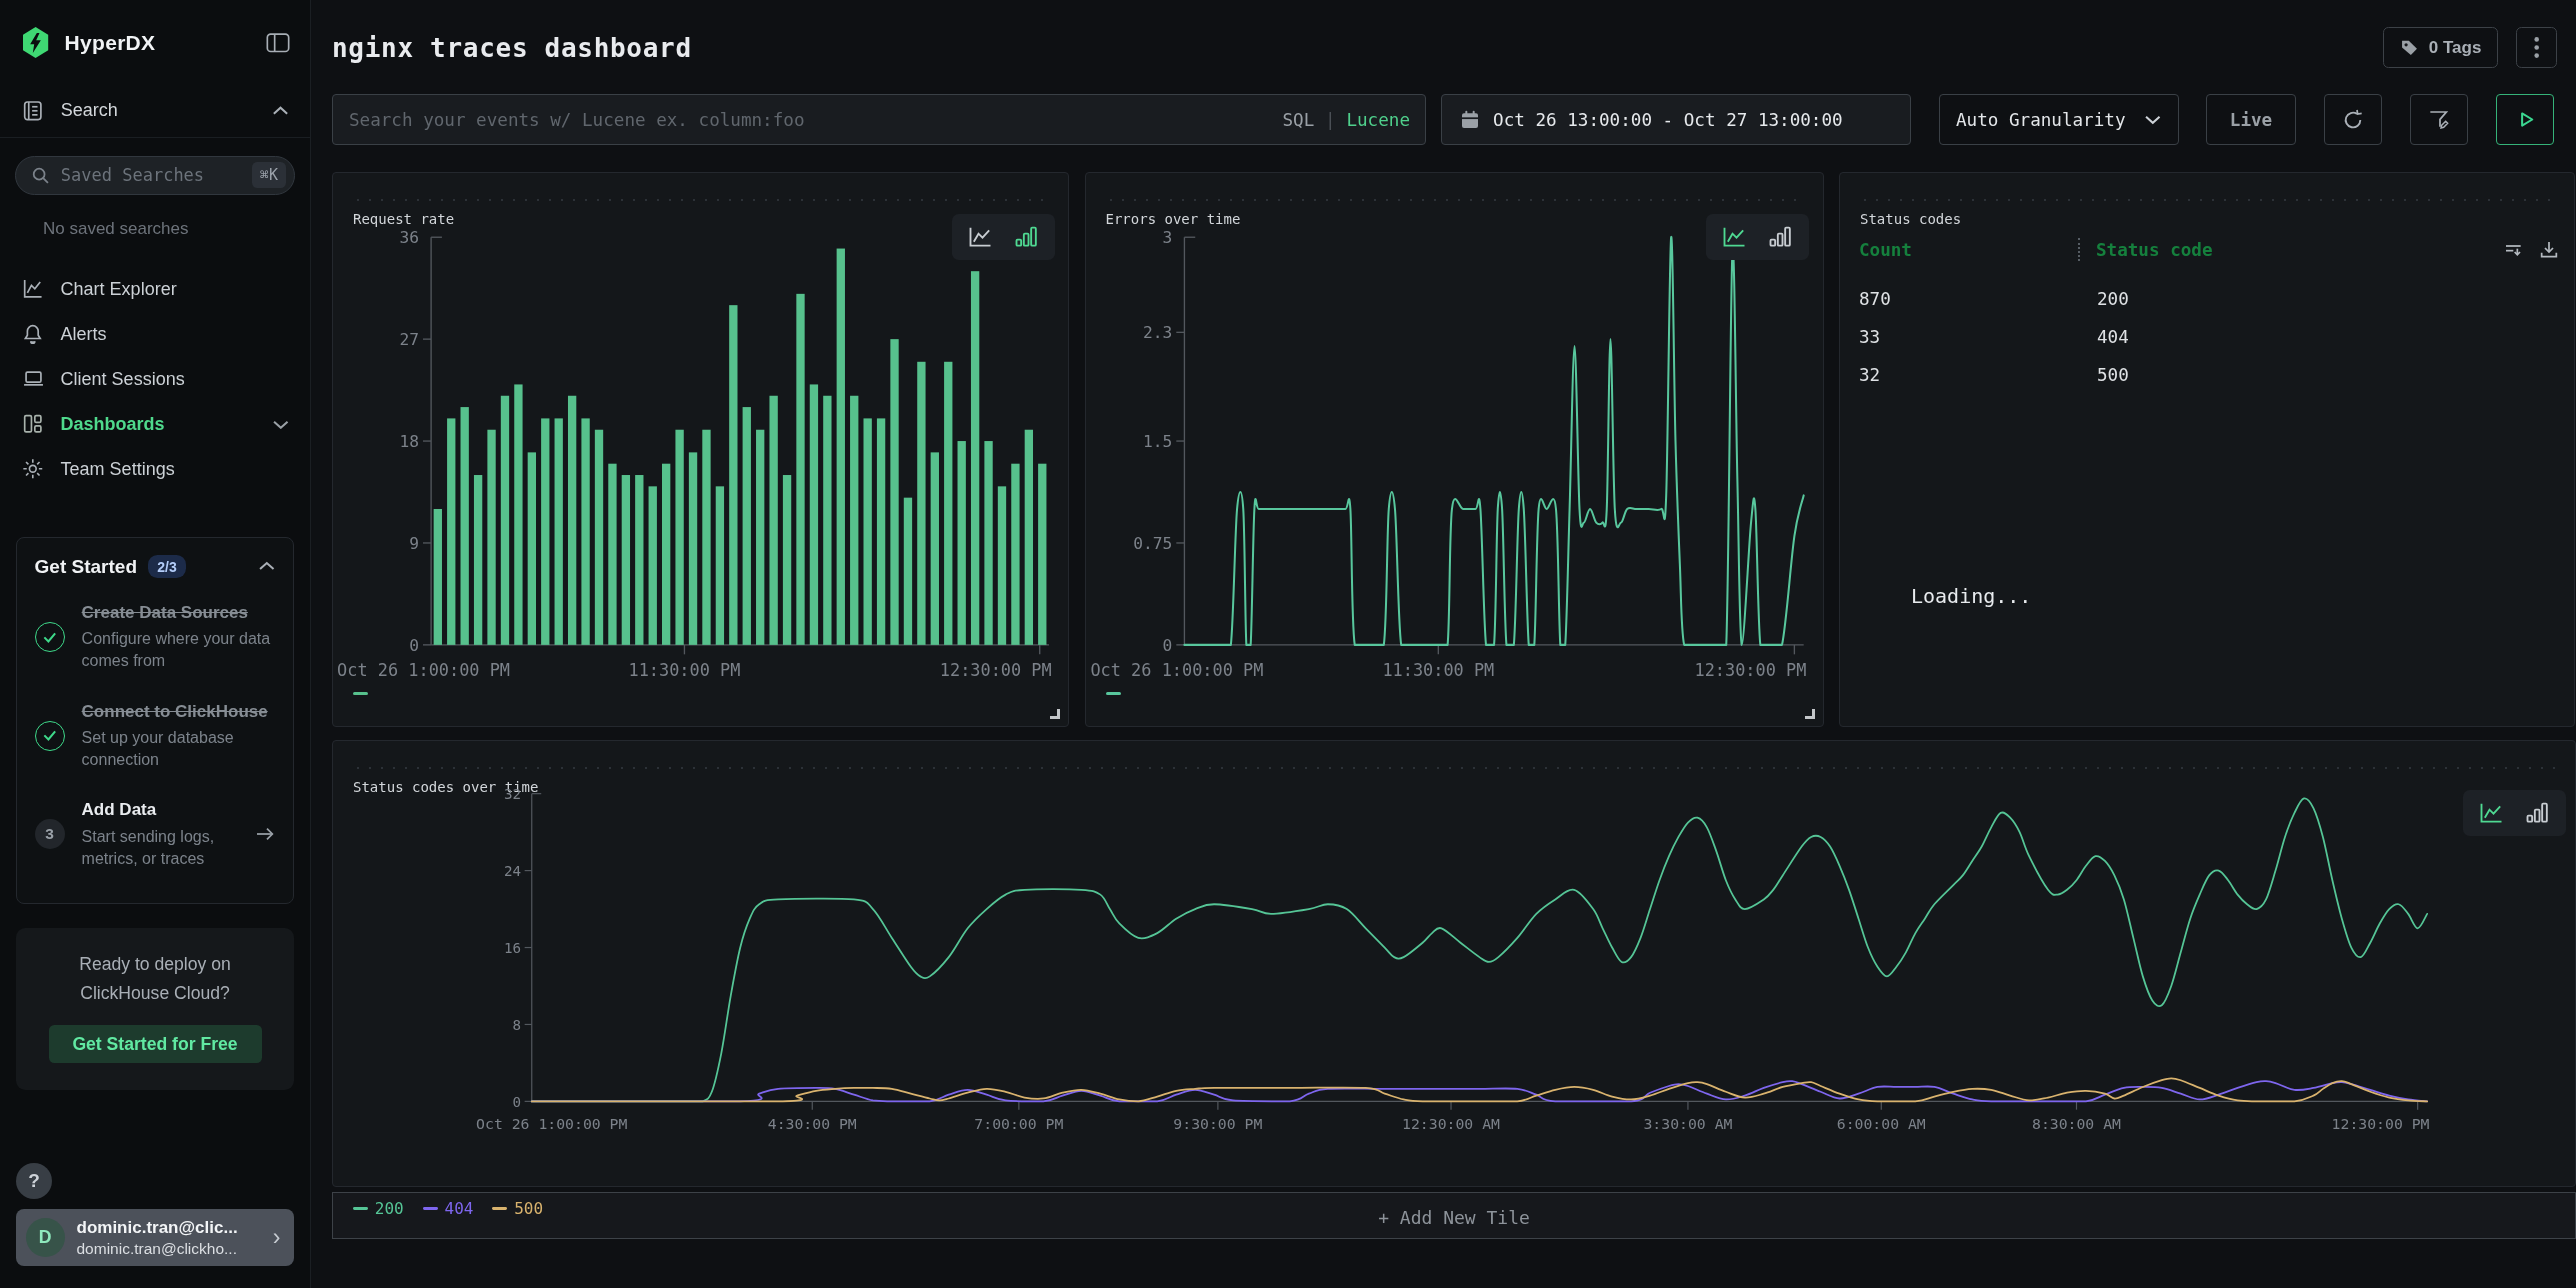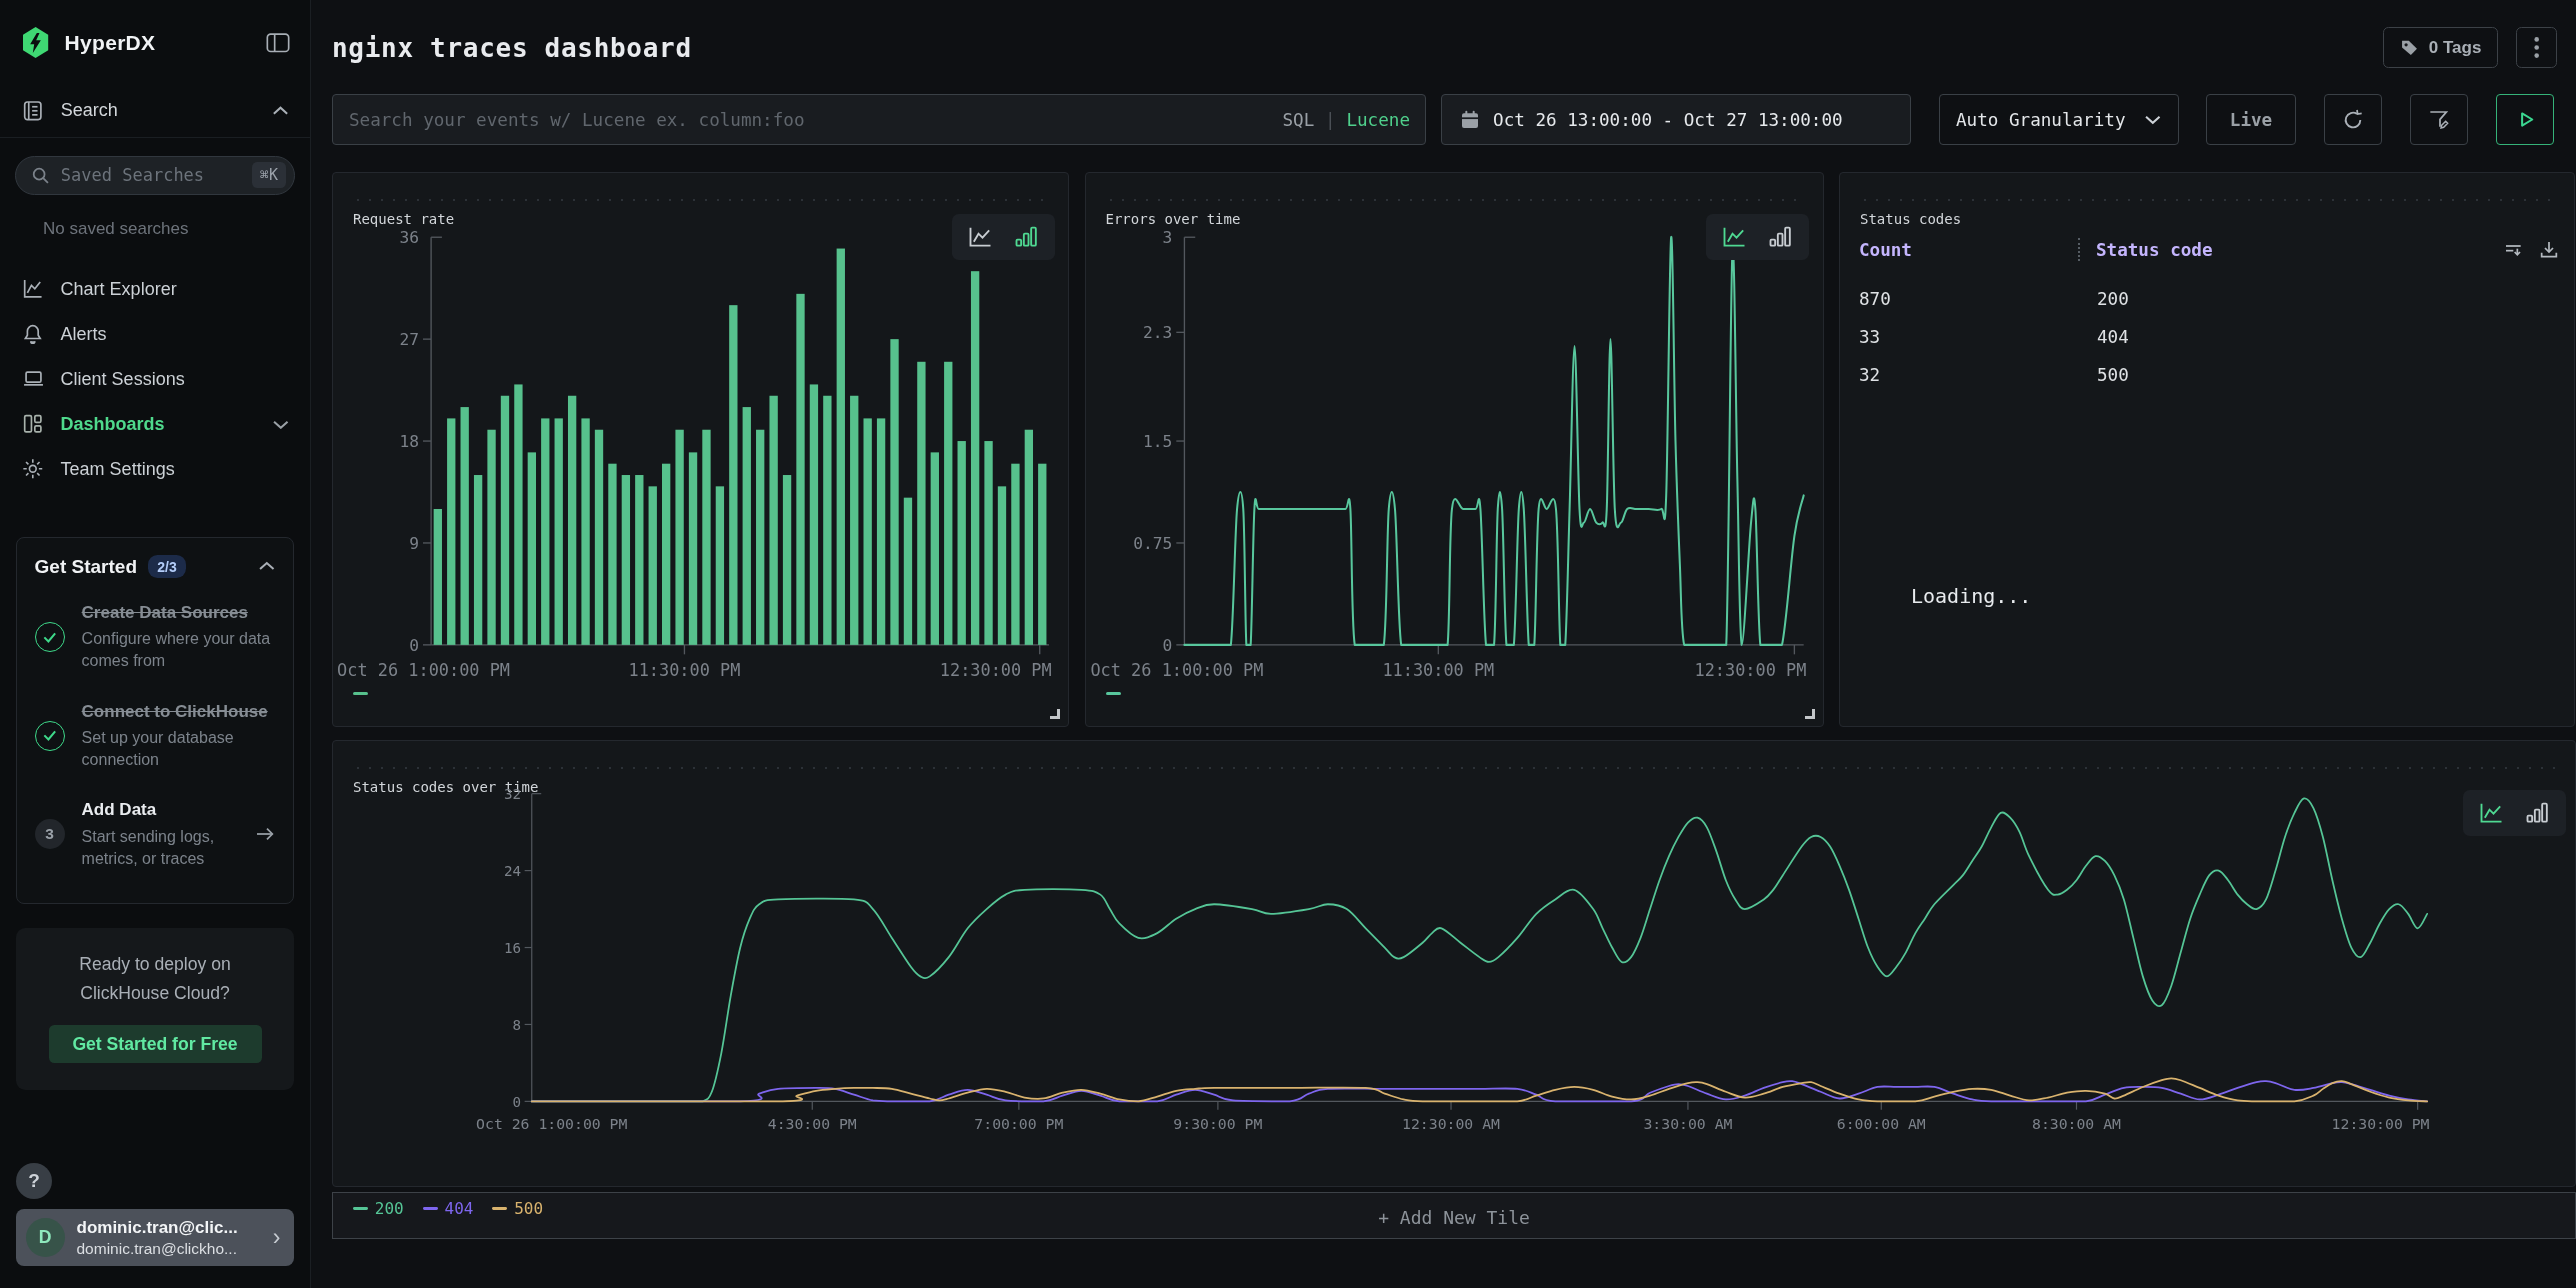--- a/index.html
+++ b/index.html
@@ -111,21 +111,21 @@
   .resize-handle { position:absolute; right:8px; bottom:6.8px; width:10px; height:10px;
     border-right:3.4px solid #d7dadd; border-bottom:3.4px solid #d7dadd; opacity:.9; }
   .row2 { margin-top:13px; }
   .p-big { width:2244px; height:447px; }
   .legend-bottom { position:absolute; left:20px; top:458px; display:flex; gap:19px; align-items:center; }
   .lg-item { display:flex; align-items:center; gap:6.8px; font-family:"DejaVu Sans Mono", monospace; font-size:16px; }
   .lg-dash { width:15px; height:2.7px; border-radius:1.4px; }
 
   
   .tbl-head { position:absolute; left:19px; right:15px; top:65px; display:flex; align-items:center;
-    font-family:"DejaVu Sans Mono", monospace; font-size:17.6px; font-weight:700; color:#c4b5fd; }
+    font-family:"DejaVu Sans Mono", monospace; font-size:17.6px; font-weight:700; color:#15803d; }
   .th-count { width:219px; }
   .th-handle { height:23px; border-left:2.7px dotted #565d64; margin-right:16px; cursor:col-resize; }
   .th-icons { margin-left:auto; display:flex; gap:15px; color:#b4bac0; }
   .tbl-rows { position:absolute; left:19px; right:31px; top:107px; font-family:"DejaVu Sans Mono", monospace;
     font-size:17.6px; color:#dfe2e5; }
   .tbl-row { display:flex; height:38px; align-items:center; cursor:pointer; }
   .td-count { width:238px; }
   .tbl-loading { position:absolute; left:71px; top:411px; font-family:"DejaVu Sans Mono", monospace;
     font-size:20px; color:#e8ebee; }
 

